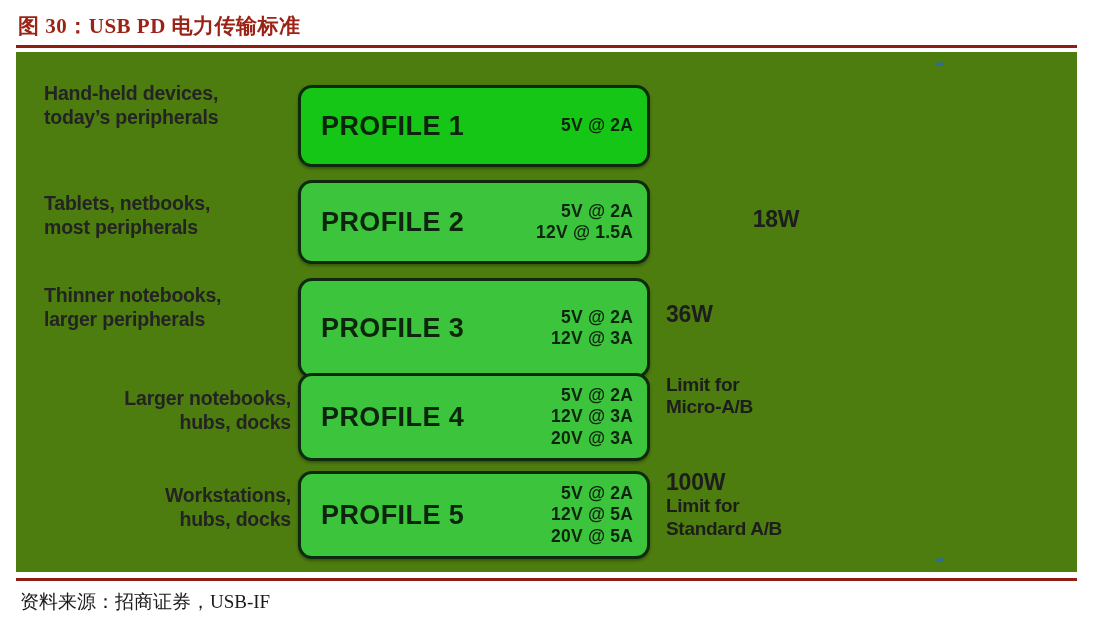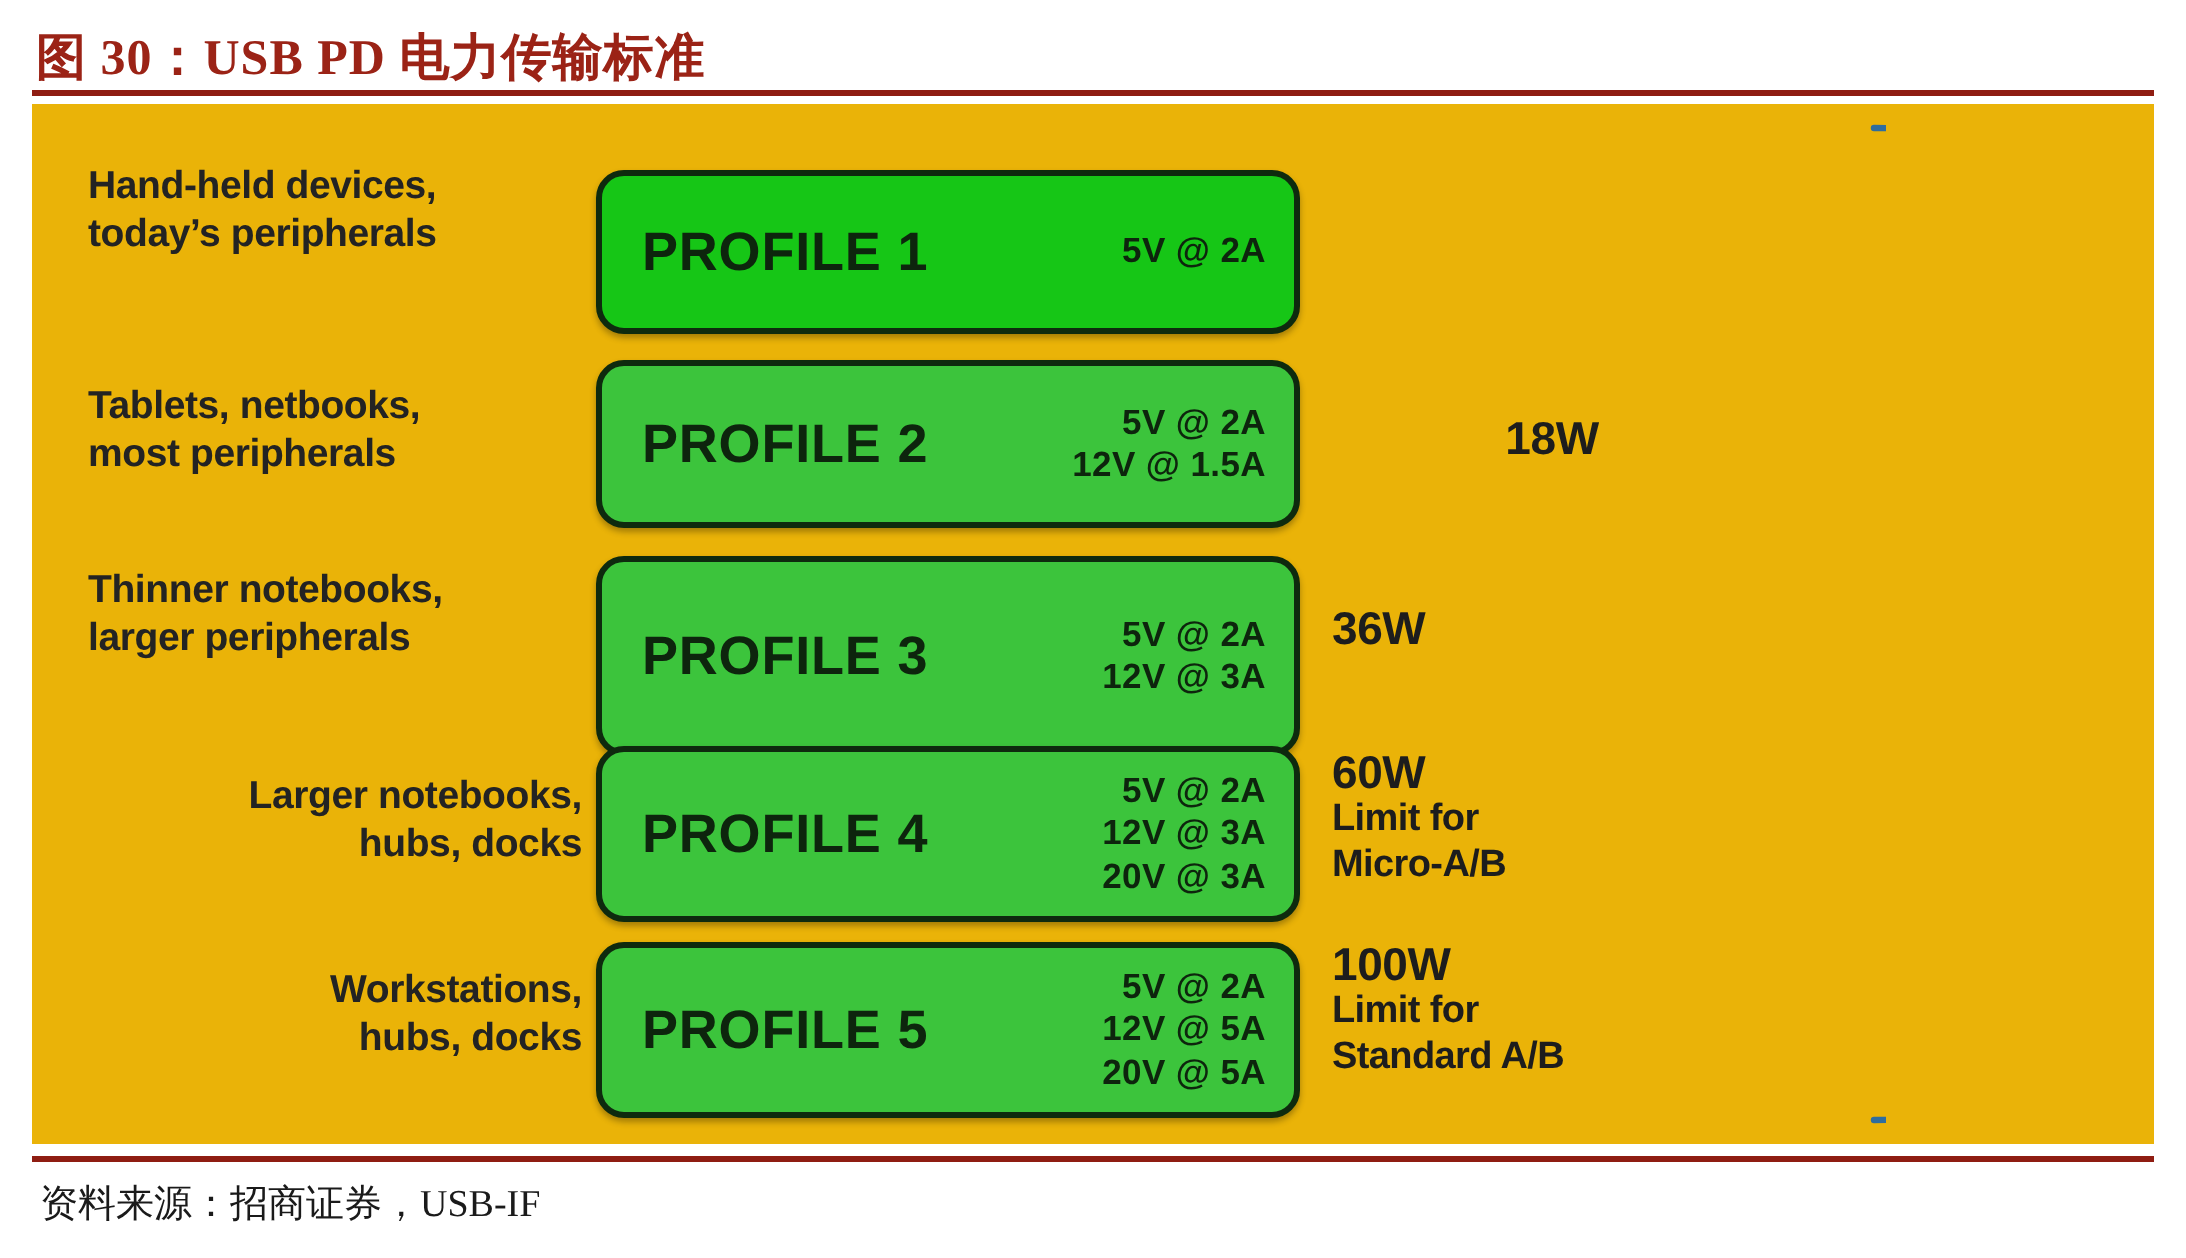--- a/index.html
+++ b/index.html
@@ -15,21 +15,21 @@
     position: relative;
   }
 
   
   .fig-title {
     position: absolute;
     left: 18px;
     top: 12px;
     font-family: "Liberation Serif", serif;
     font-weight: bold;
-    font-size: 25px;
+    font-size: 21px;
     letter-spacing: 0.5px;
     color: #9b2316;
     white-space: nowrap;
   }
   .rule-top {
     position: absolute;
     left: 16px;
     top: 45px;
     width: 1061px;
     height: 3px;
@@ -53,21 +53,21 @@
     white-space: nowrap;
   }
 
   
   .figure {
     position: absolute;
     left: 16px;
     top: 52px;
     width: 1061px;
     height: 520px;
-    background: #eab308;
+    background: #4d7c0f;
     overflow: hidden;
   }
 
   .row-label {
     position: absolute;
     left: 10px;
     width: 265px;
     font-size: 19.5px;
     font-weight: bold;
     color: #232323;
@@ -182,21 +182,20 @@
       </div>
       <div class="watt-block" style="top: 250px;">
         <div class="watt-value">36W</div>
       </div>
       <div class="row-label align-right" style="top: 335px;">Larger notebooks,<br>hubs, docks</div>
       <div class="profile-box" style="top: 321px; height: 88px; background: rgb(60, 196, 60);">
         <div class="profile-name">PROFILE 4</div>
         <div class="profile-specs">5V @ 2A<br>12V @ 3A<br>20V @ 3A</div>
       </div>
       <div class="watt-block" style="top: 322px;">
-        <div class="watt-value">60W</div>
         <div class="watt-note">Limit for<br>Micro-A/B</div>
       </div>
       <div class="row-label align-right" style="top: 432px;">Workstations,<br>hubs, docks</div>
       <div class="profile-box" style="top: 419px; height: 88px; background: rgb(60, 196, 60);">
         <div class="profile-name">PROFILE 5</div>
         <div class="profile-specs">5V @ 2A<br>12V @ 5A<br>20V @ 5A</div>
       </div>
       <div class="watt-block" style="top: 418px;">
         <div class="watt-value">100W</div>
         <div class="watt-note">Limit for<br>Standard A/B</div>

